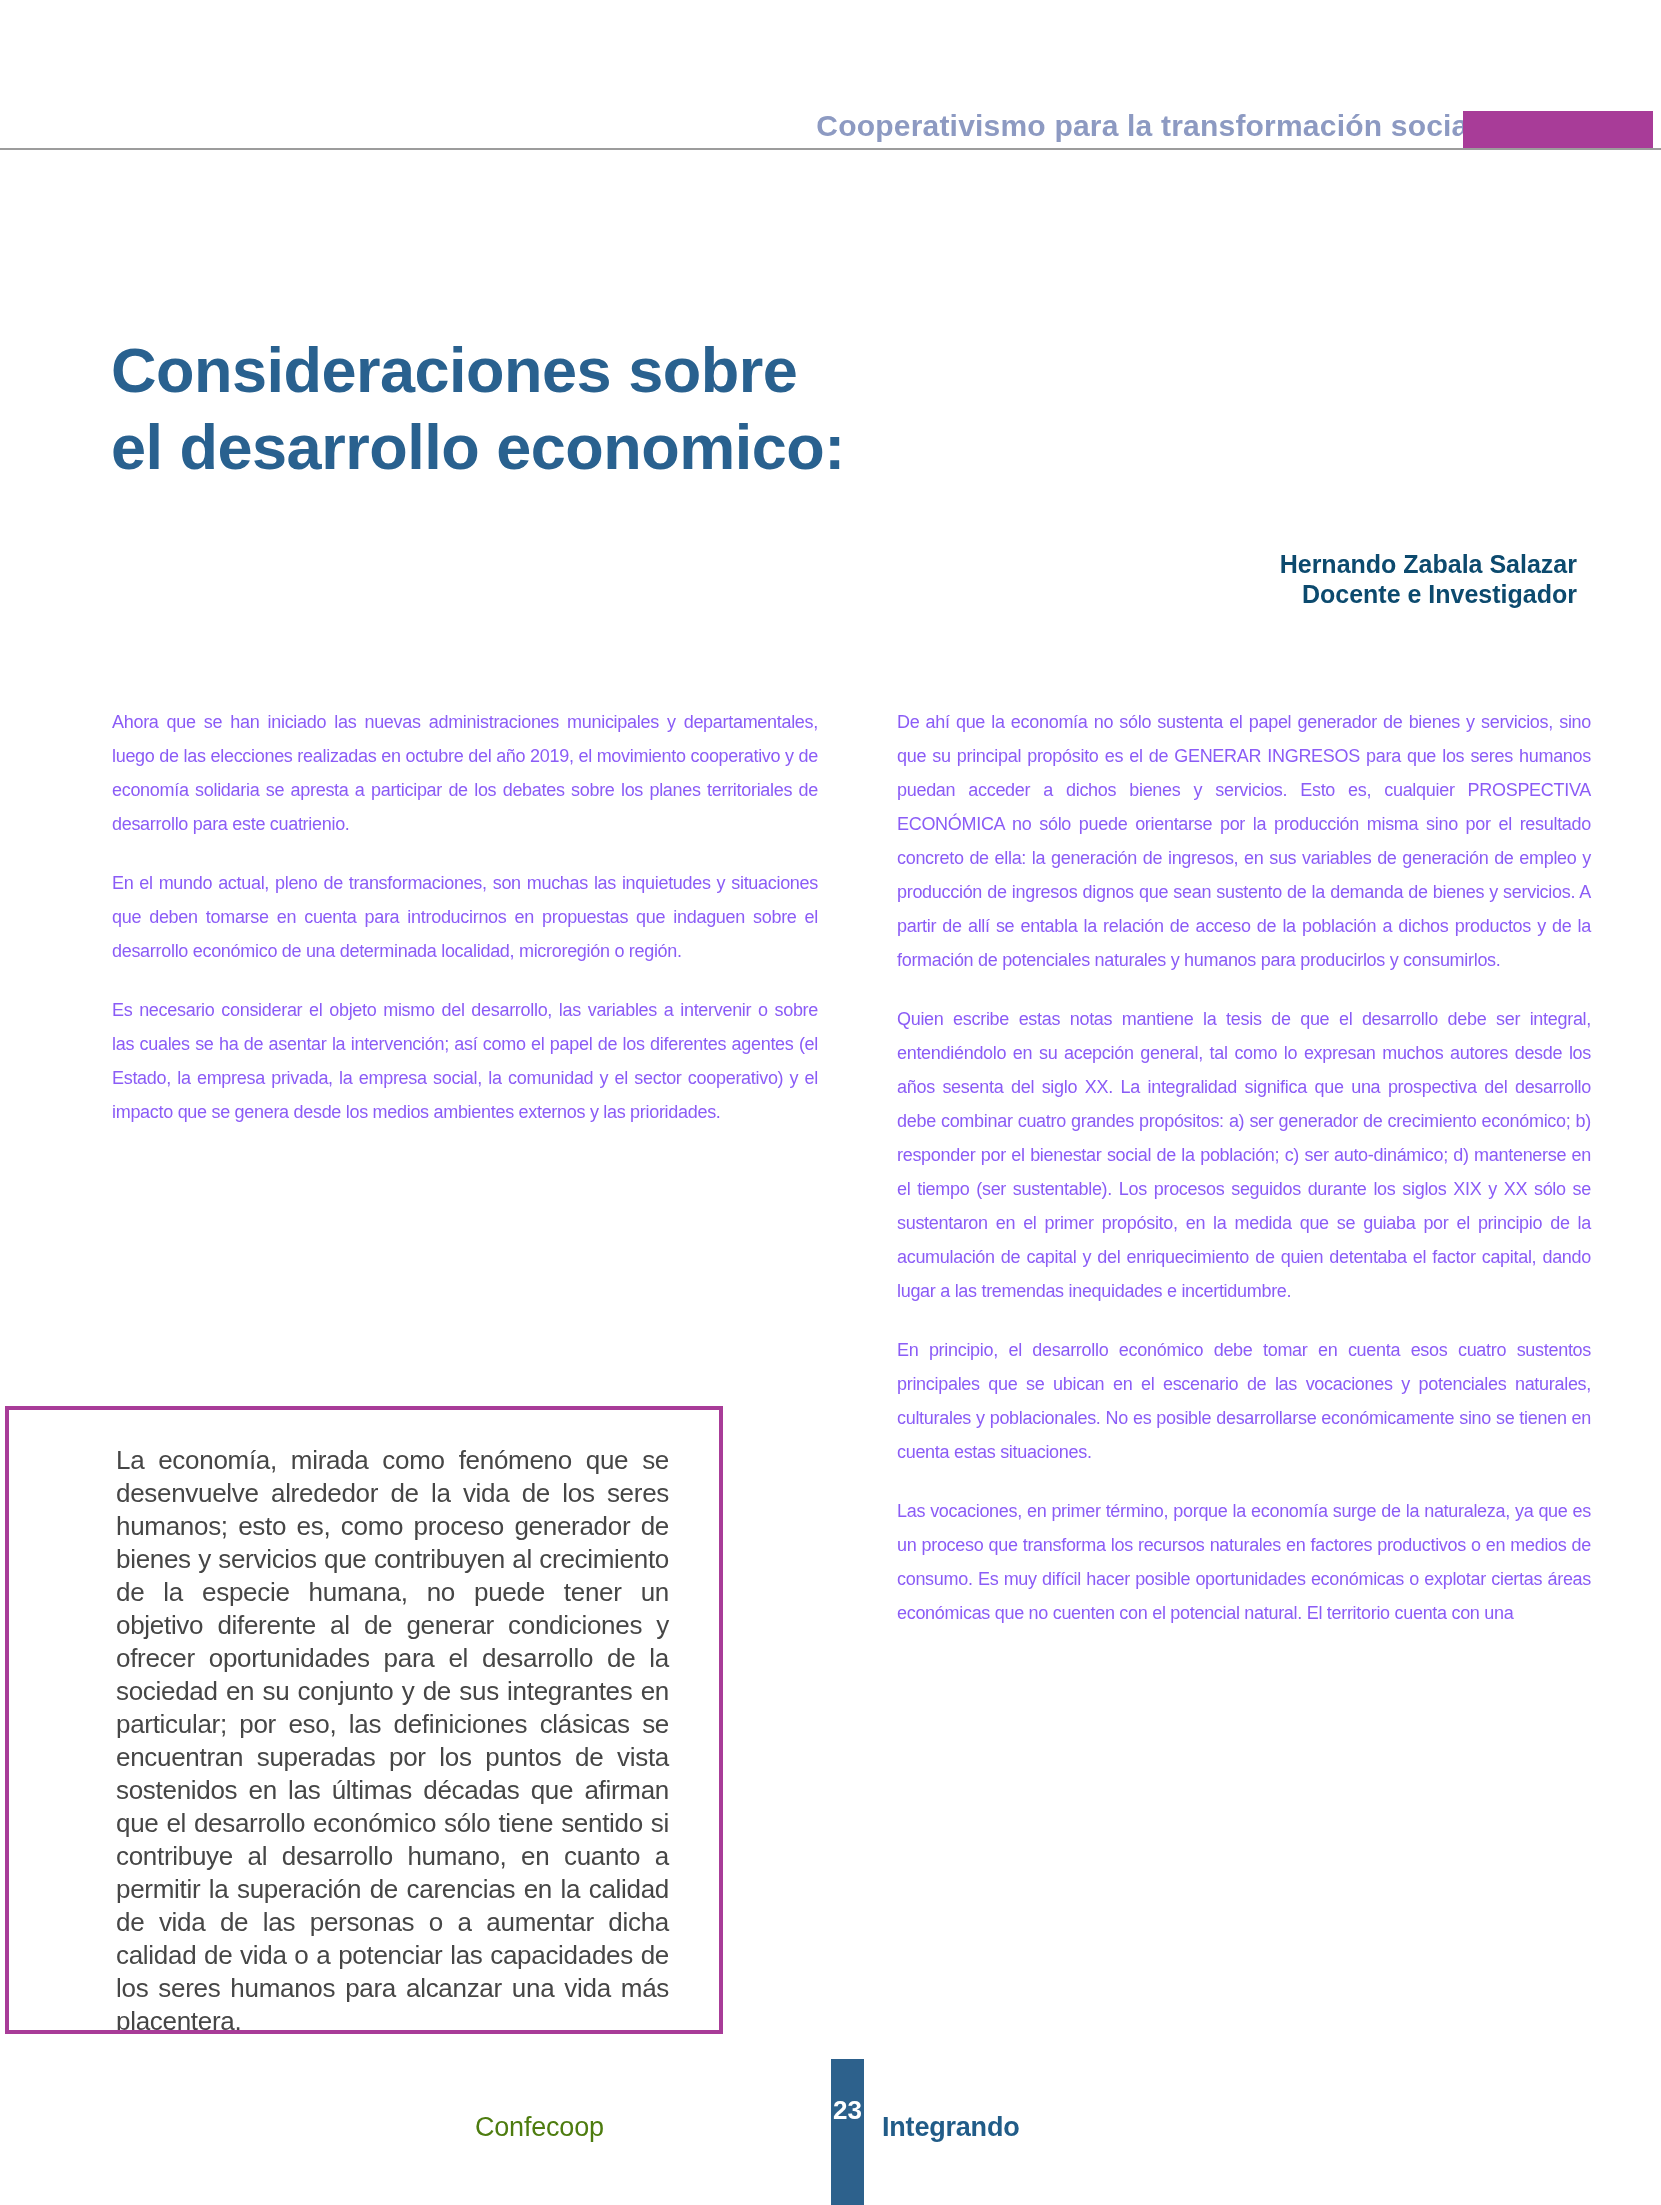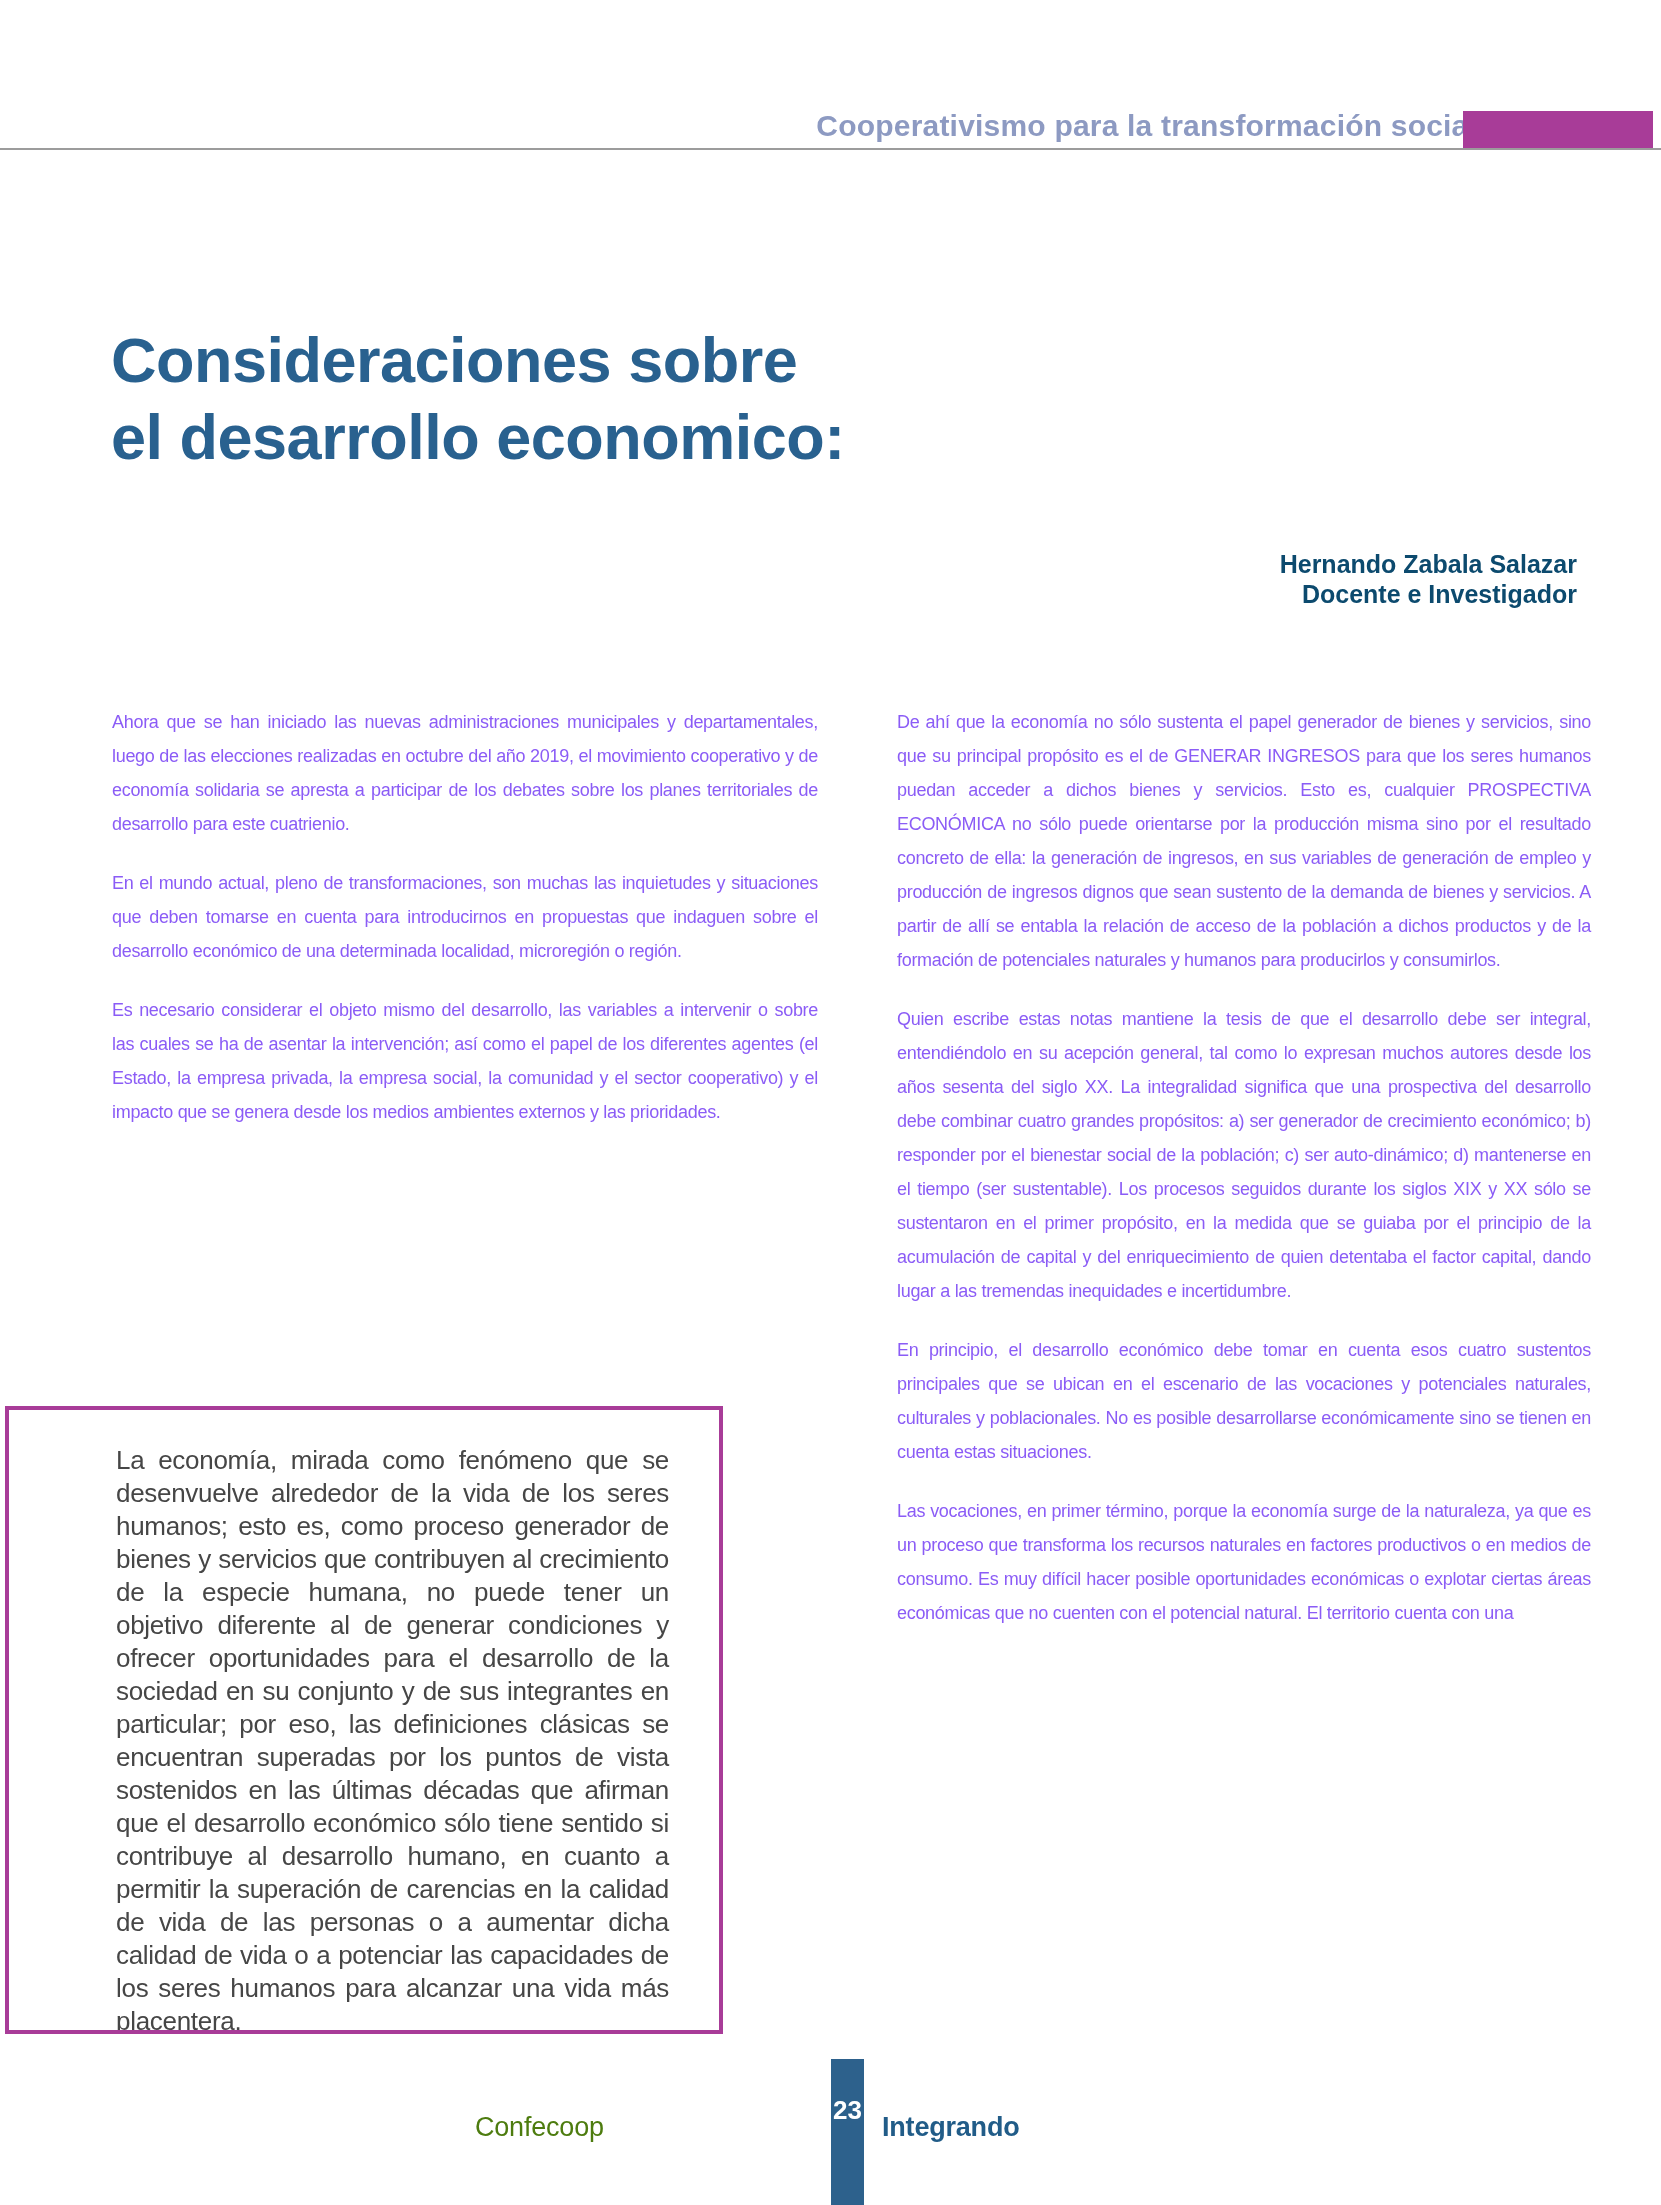--- a/index.html
+++ b/index.html
@@ -35,21 +35,21 @@
   .header-rule {
     position: absolute;
     left: 0; top: 148px;
     width: 1661px; height: 2px;
     background: #9c9c9c;
   }
 
   
   .title-block {
     position: absolute;
-    left: 111px; top: 322px;
+    left: 111px; top: 332px;
     width: 1089px;
     color: #29618f;
   }
   .title-block h1 {
     margin: 0;
     font-size: 63px;
     line-height: 77px;
     font-weight: bold;
     letter-spacing: -0.5px;
   }

